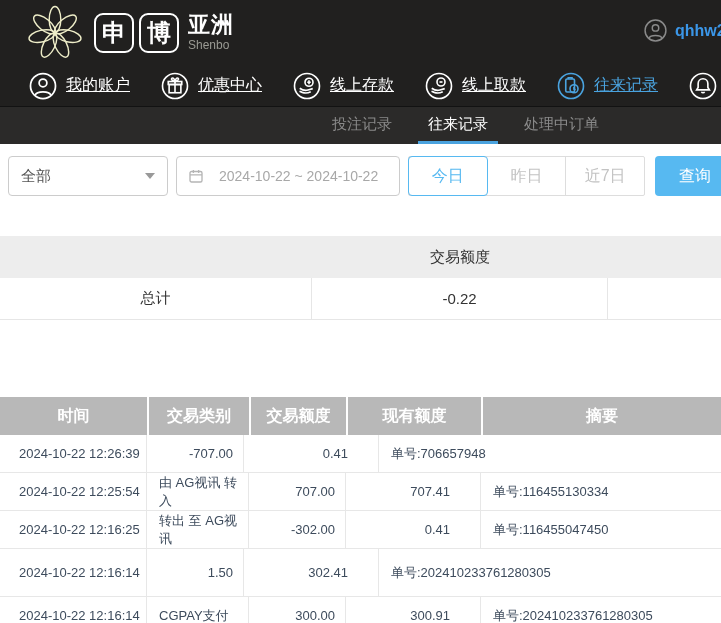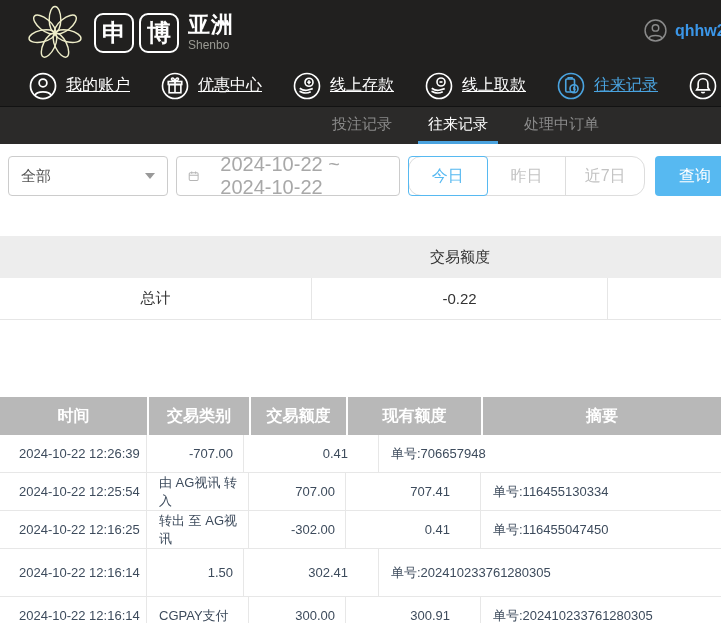--- a/index.html
+++ b/index.html
@@ -33,23 +33,23 @@
     border-bottom:3px solid transparent; cursor:pointer; white-space:nowrap; }
   .tab.active { color:#fff; border-bottom-color:#4aa3df; }
 
   
   .filters { position:relative; height:92px; background:#fff; }
   .select { position:absolute; left:8px; top:12px; width:160px; height:40px; border:1px solid #ccc;
     border-radius:4px; display:flex; align-items:center; padding:0 12px; color:#555; font-size:15px; cursor:pointer; }
   .caret { margin-left:auto; width:0; height:0; border-left:5px solid transparent; border-right:5px solid transparent;
     border-top:6px solid #999; }
   .date-input { position:absolute; left:176px; top:12px; width:224px; height:40px; border:1px solid #ccc;
-    border-radius:4px; display:flex; align-items:center; gap:20px; padding:0 10px; color:#a8a8a8; font-size:20px; cursor:text; }
+    border-radius:4px; display:flex; align-items:center; gap:14px; padding:0 10px; color:#a8a8a8; font-size:14px; cursor:text; }
   .quick-group { position:absolute; left:408px; top:12px; width:237px; height:40px; border:1px solid #ddd;
-    border-radius:13px; display:flex; }
+    border-radius:2px; display:flex; }
   .seg { flex:1; display:flex; align-items:center; justify-content:center; font-size:16px; color:#c3c3c3; cursor:pointer; }
   .seg + .seg { border-left:1px solid #ddd; }
   .seg.active { color:#57b9f1; border:1px solid #57b9f1; border-radius:4px; margin:-1px 0 -1px -1px; }
   .seg.active + .seg { border-left:none; }
   .search-btn { position:absolute; left:655px; top:12px; width:80px; height:40px; background:#57b9f1; border:none;
     border-radius:4px; color:#fff; font-size:16px; display:flex; align-items:center; justify-content:center; cursor:pointer; }
 
   
   .summary-head { height:42px; background:#ededed; display:flex; }
   .summary-head .sc { display:flex; align-items:center; justify-content:center; color:#333; font-size:15px; }

